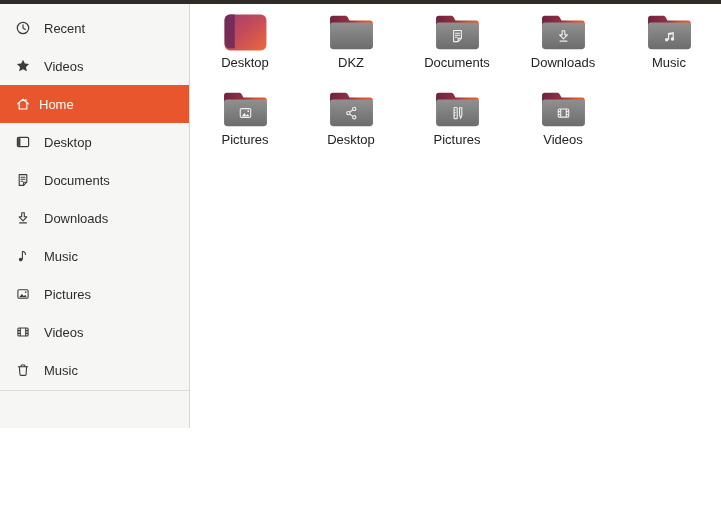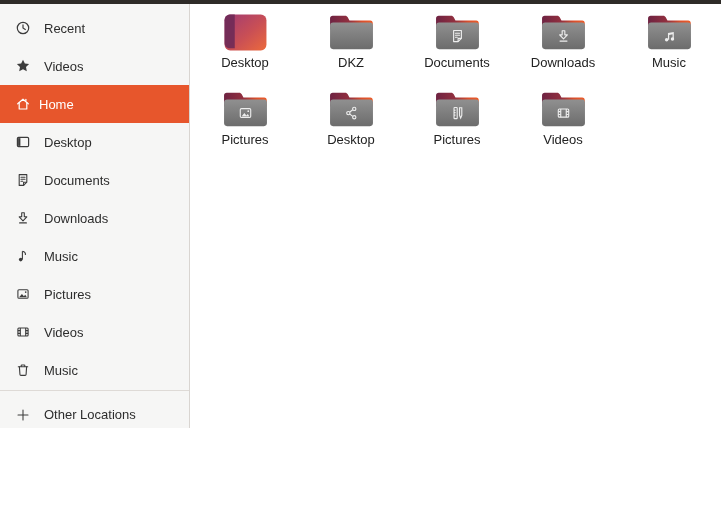--- a/index.html
+++ b/index.html
@@ -195,30 +195,20 @@
                 <path d="M3.3 4.7 h9.4"></path>
                 <path d="M6.2 4.5 V3.6 q0-.6 .6-.6 h2.4 q.6 0 .6 .6 v.9"></path>
                 <path d="M4.4 4.9 l.55 7.6 q.07 .9 .97 .9 h4.2 q.9 0 .97-.9 L11.6 4.9"></path>
               </g>
             </svg>
           </span>
           <span class="slabel">Music</span>
         </li>
       </ul>
     <div class="sb-divider"></div>
-    <div class="side-item" style="margin-top:6px">
-      <span class="sicon" id="footer-icon">
-          <svg viewBox="0 0 16 16">
-            <g stroke="currentColor" stroke-width="1.05" stroke-linecap="round" fill="none">
-              <path d="M8 3 V13 M3 8 H13"></path>
-            </g>
-          </svg>
-        </span>
-      <span class="slabel">Other Locations</span>
-    </div>
   </aside>
 
   <main class="content">
     <div class="grid" id="file-grid">
         <div class="cell">
           <span class="ficon">
             <svg viewBox="0 0 46 38">
               <rect x="2.5" y="1.5" width="41" height="35" rx="5.5" fill="url(#deskGrad)"></rect>
               <path d="M8 1.5 c-3.2 0-5.5 2.4-5.5 5.5 v22 c0 3.1 2.3 5.5 5.5 5.5 h4.5 V1.5 Z" fill="#6e2a56" opacity="0.9"></path>
             </svg>

